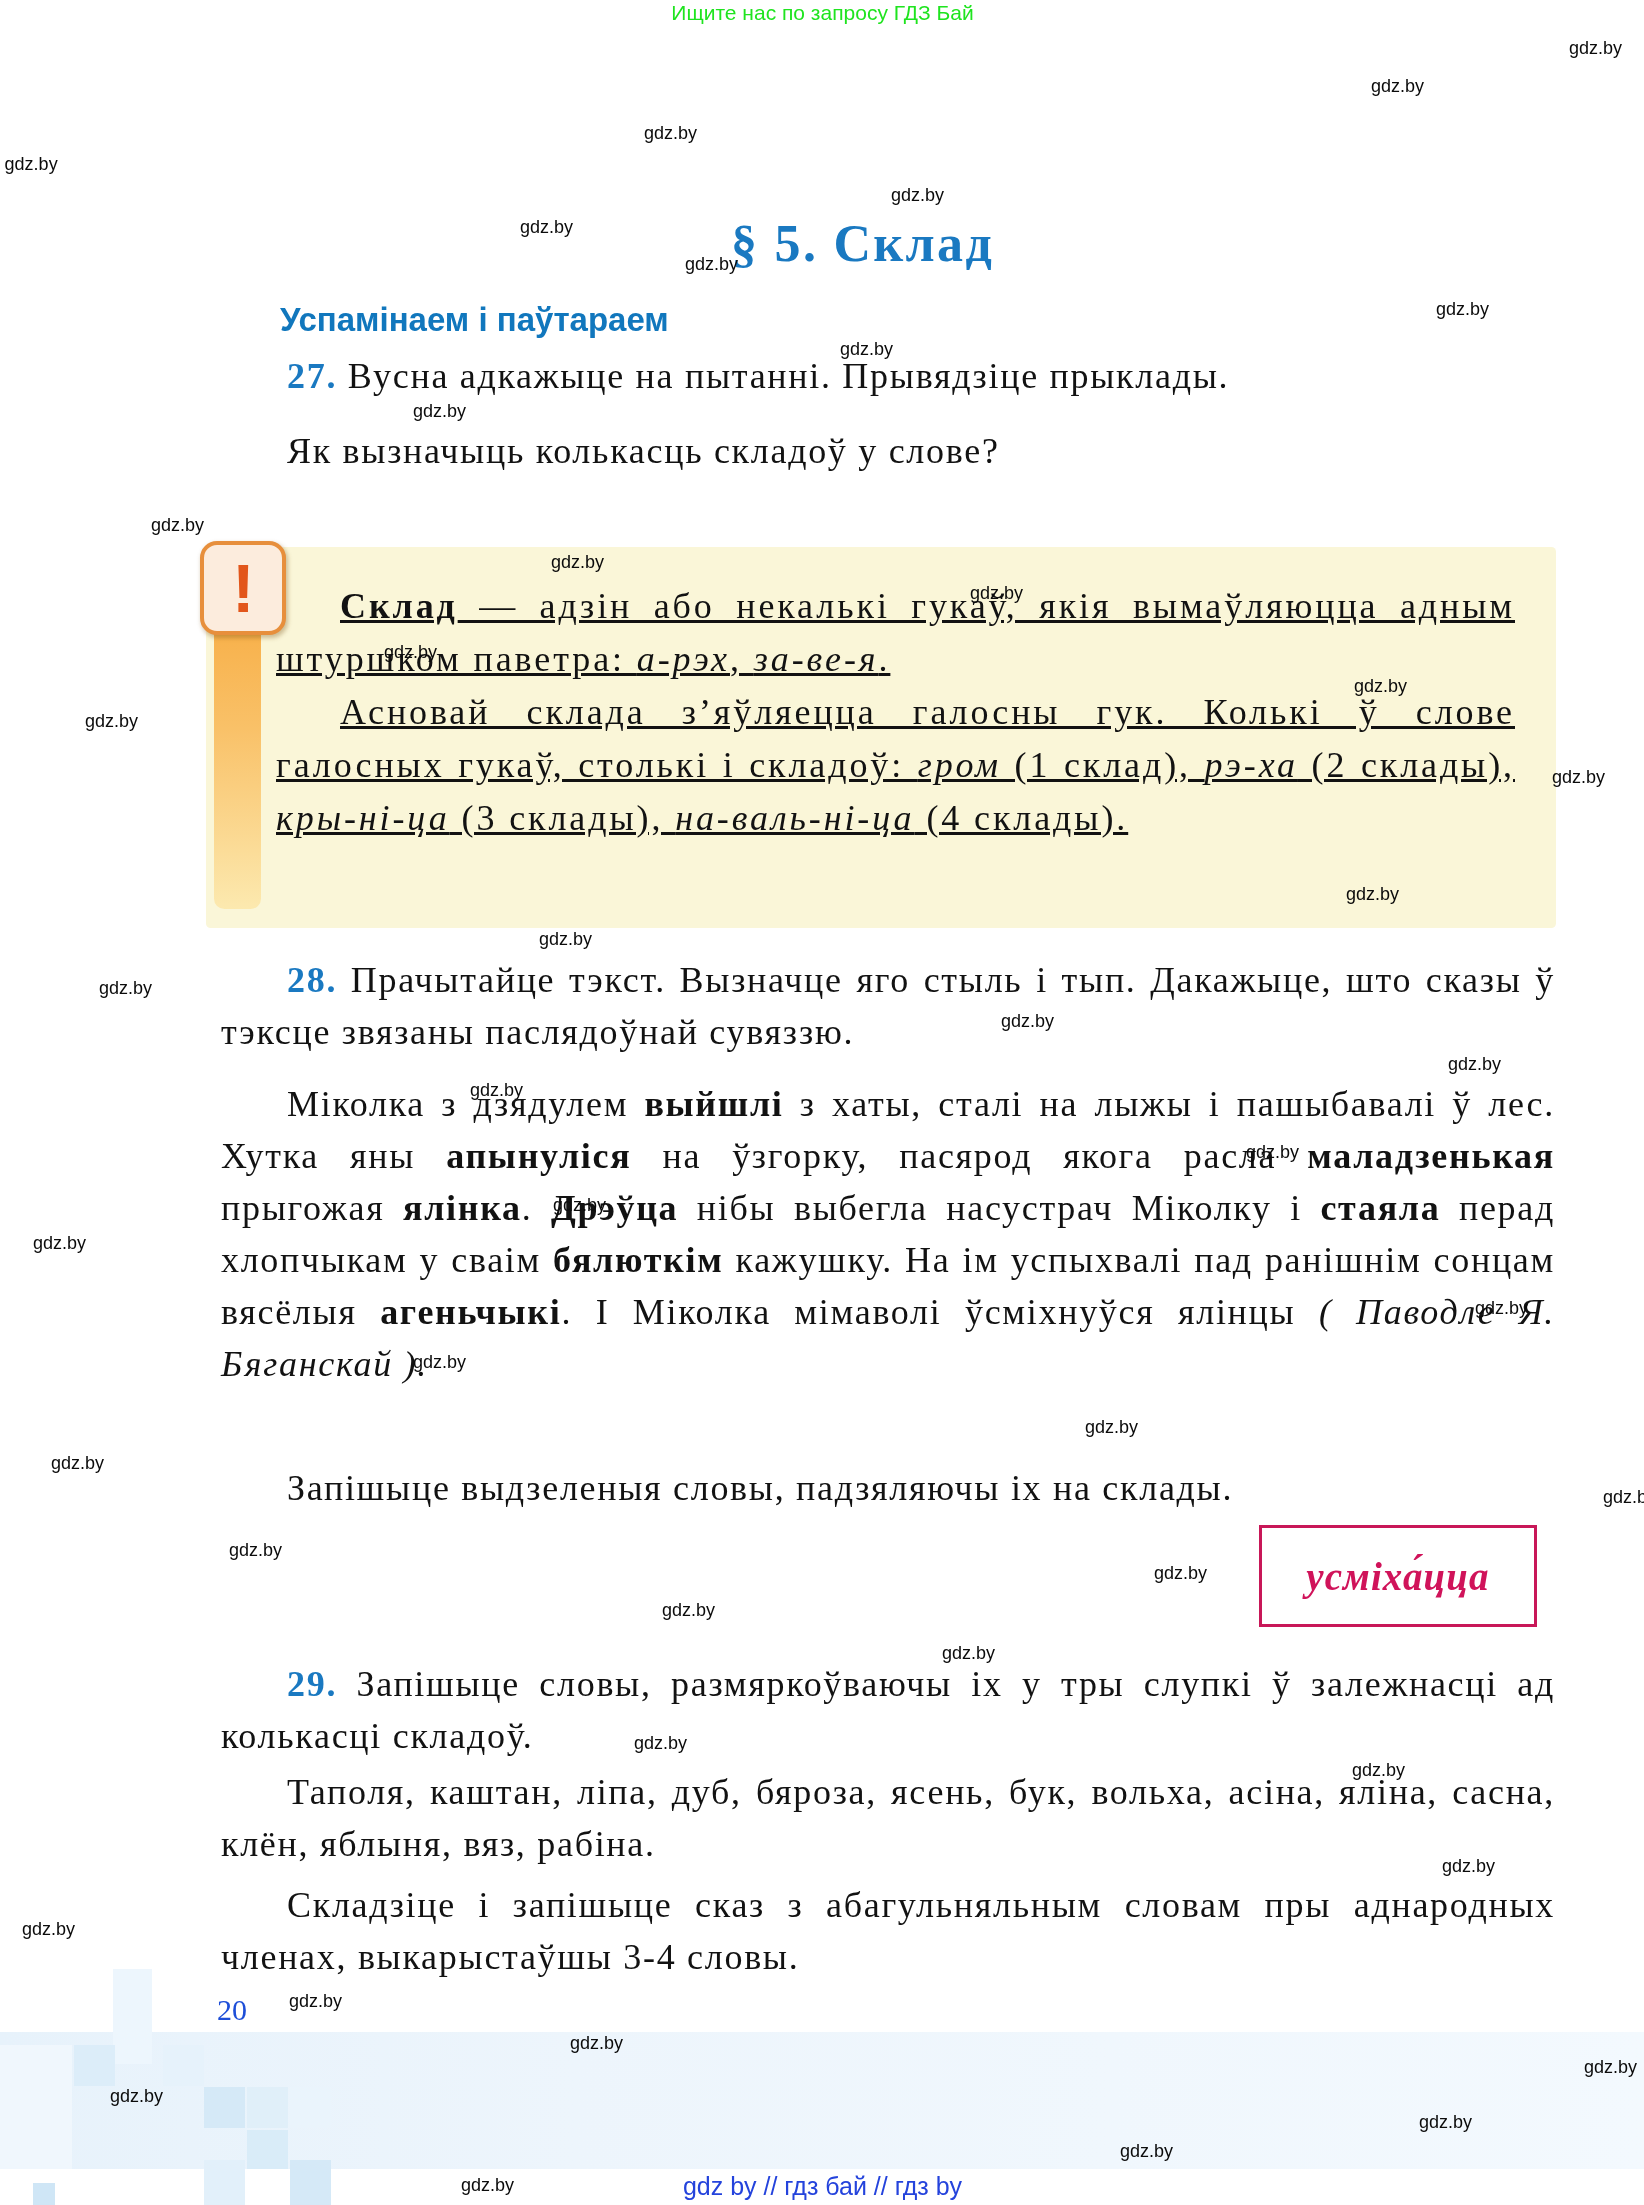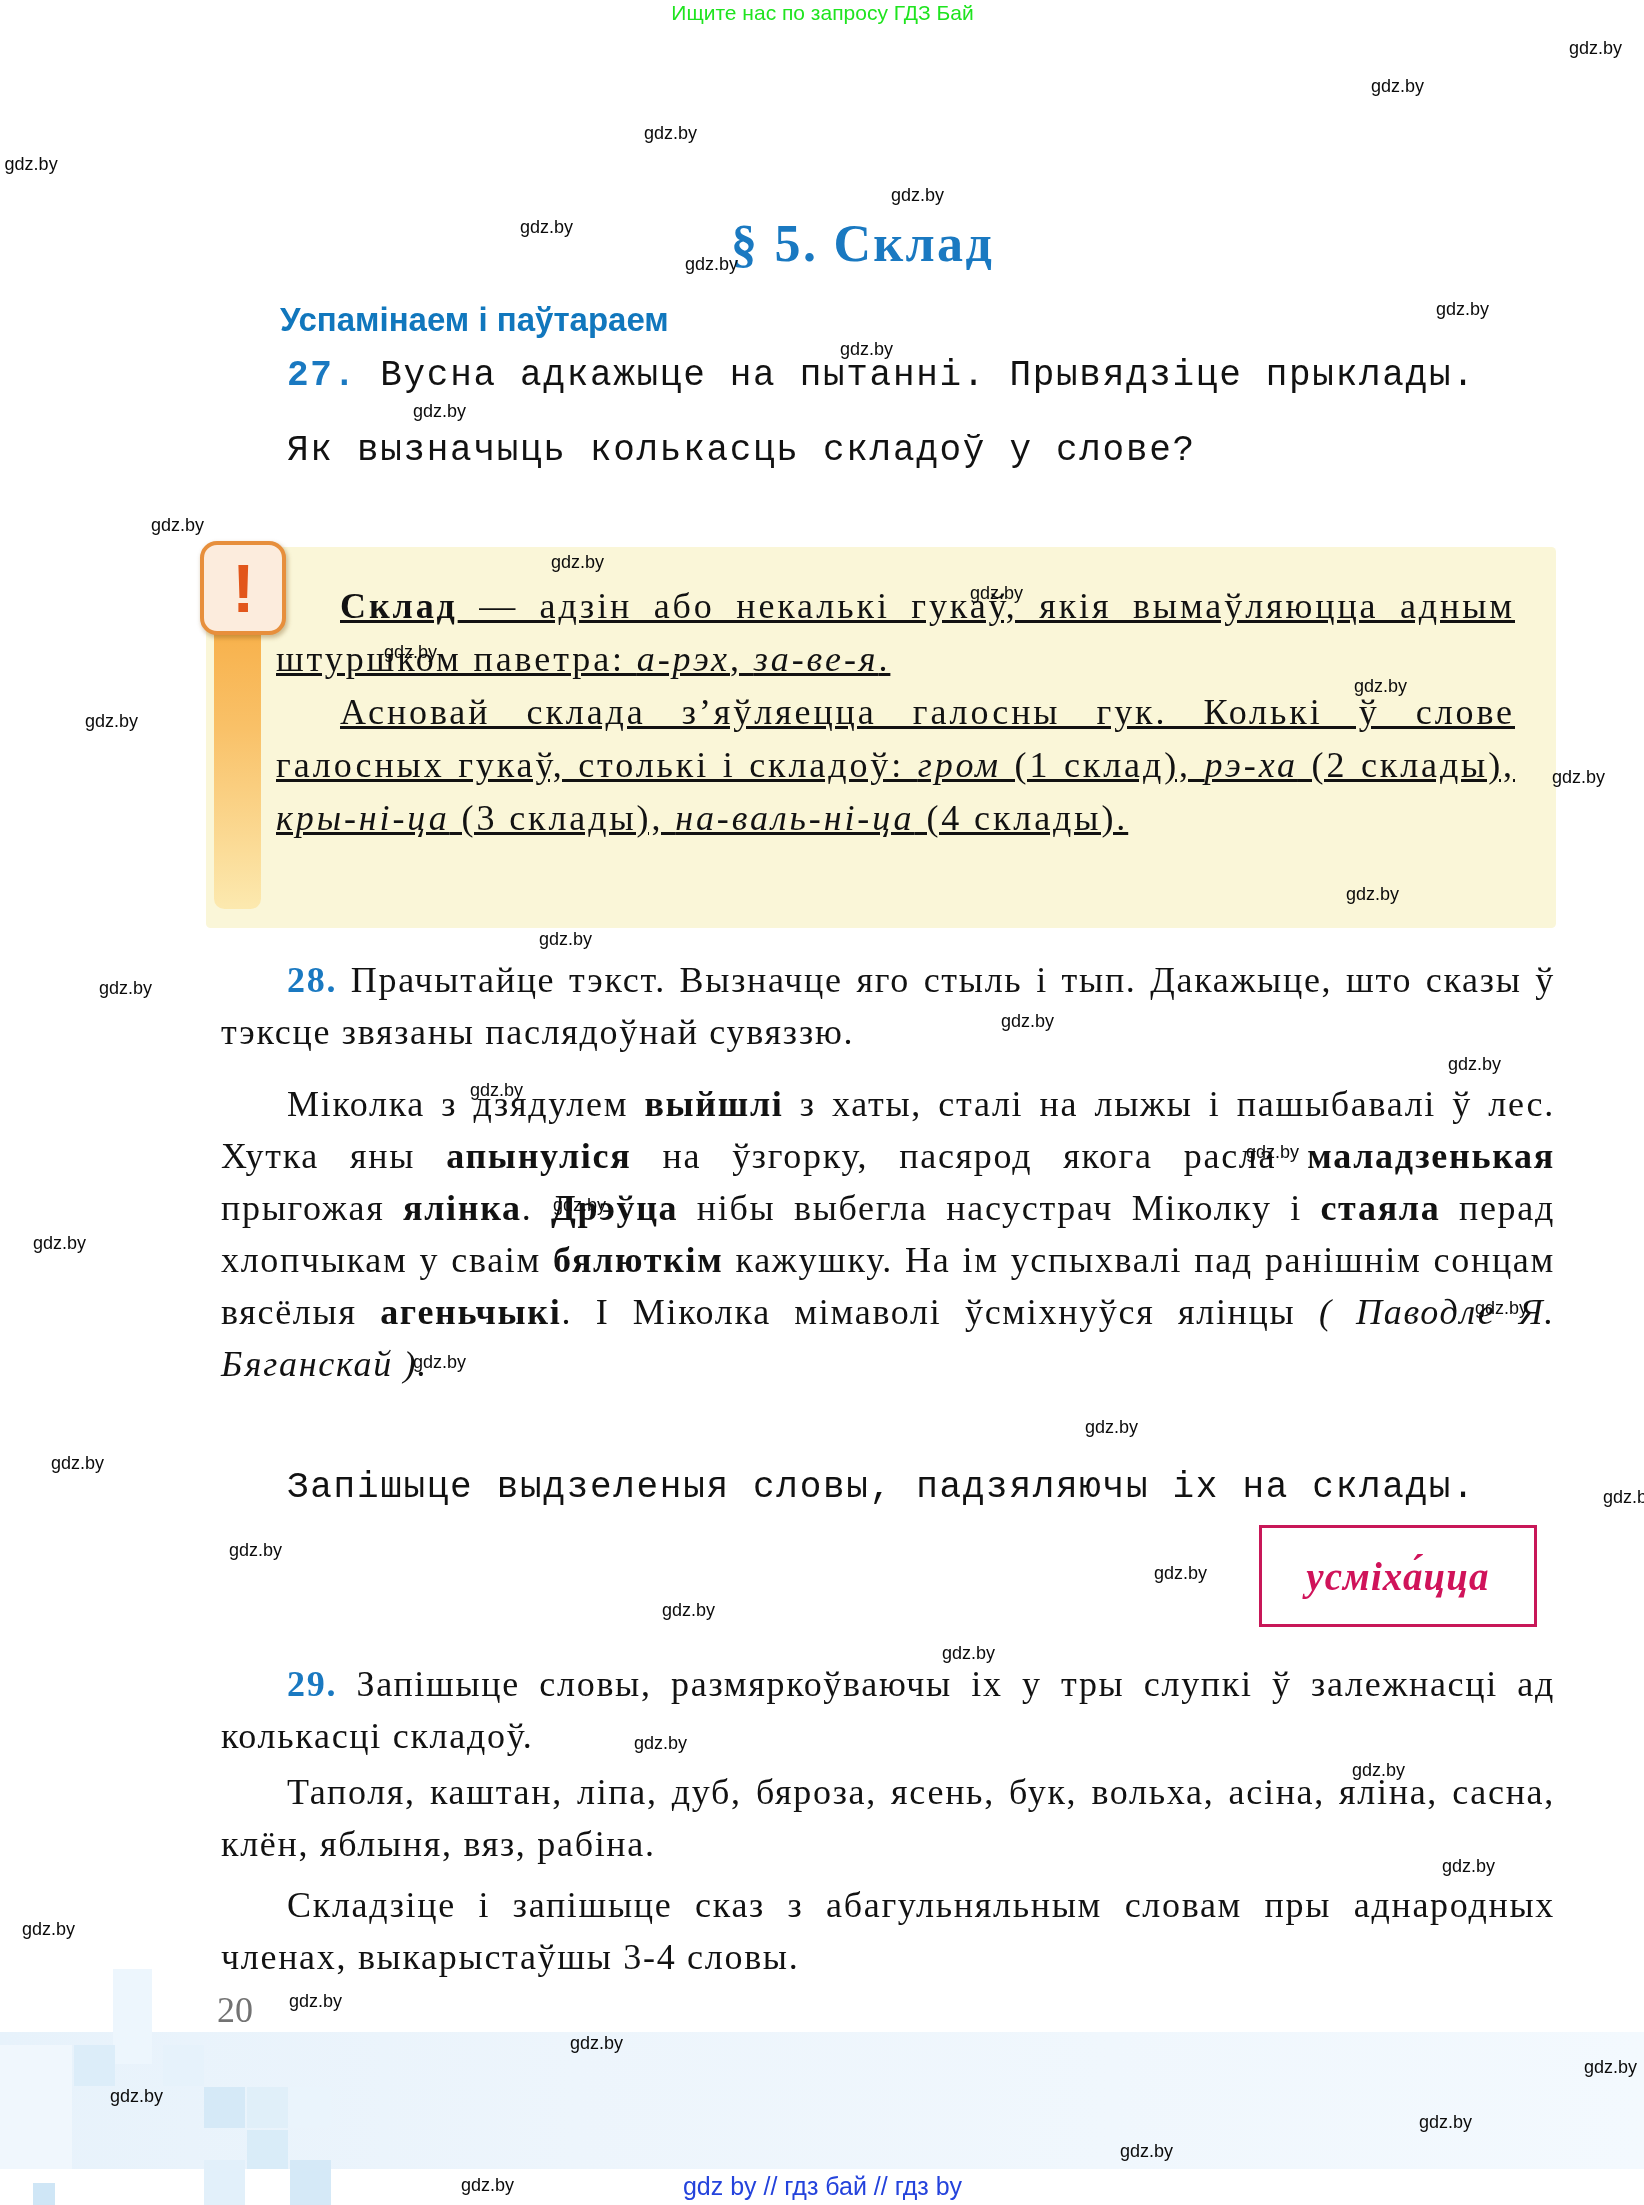--- a/index.html
+++ b/index.html
@@ -40,21 +40,21 @@
     color:#1177bd;white-space:nowrap;
   }
   
   .textcol{left:221px;width:1334px;}
   .para{
     margin:0;
     font-size:36px;line-height:52px;letter-spacing:1.7px;
     text-align:justify;
   }
   .para.indent{text-indent:66px;}
-  .para.noj{text-align:left;font-family:Liberation Mono, monospace;}
+  .para.noj{text-align:left;}
   .num{color:#1a79c1;font-weight:bold;}
   .b{font-weight:bold;}
   .i{font-style:italic;}
   
   .rule-box{
     left:206px;top:547px;width:1350px;height:381px;
     background:#faf6d8;border-radius:4.6px;
     z-index:1;
   }
   .accent-bar{
@@ -85,21 +85,21 @@
     display:flex;align-items:center;justify-content:center;
     z-index:2;
   }
   .hint-word{
     font-size:39px;font-weight:bold;font-style:italic;
     color:#d0135a;letter-spacing:1.1px;white-space:nowrap;
   }
   
   .page-number{
     left:217px;top:1990px;
-    font-size:36px;line-height:40px;color:#737373;
+    font-size:30px;line-height:40px;color:#1d4ed8;
     z-index:5;
   }
   
   .bottom-band{
     left:0;top:2032px;width:1645px;height:137px;
     background:linear-gradient(90deg,#e7f2fb 0%,#edf5fc 35%,#f3f9fe 100%);
     z-index:0;
   }
   .sq{position:absolute;z-index:1;}
   

